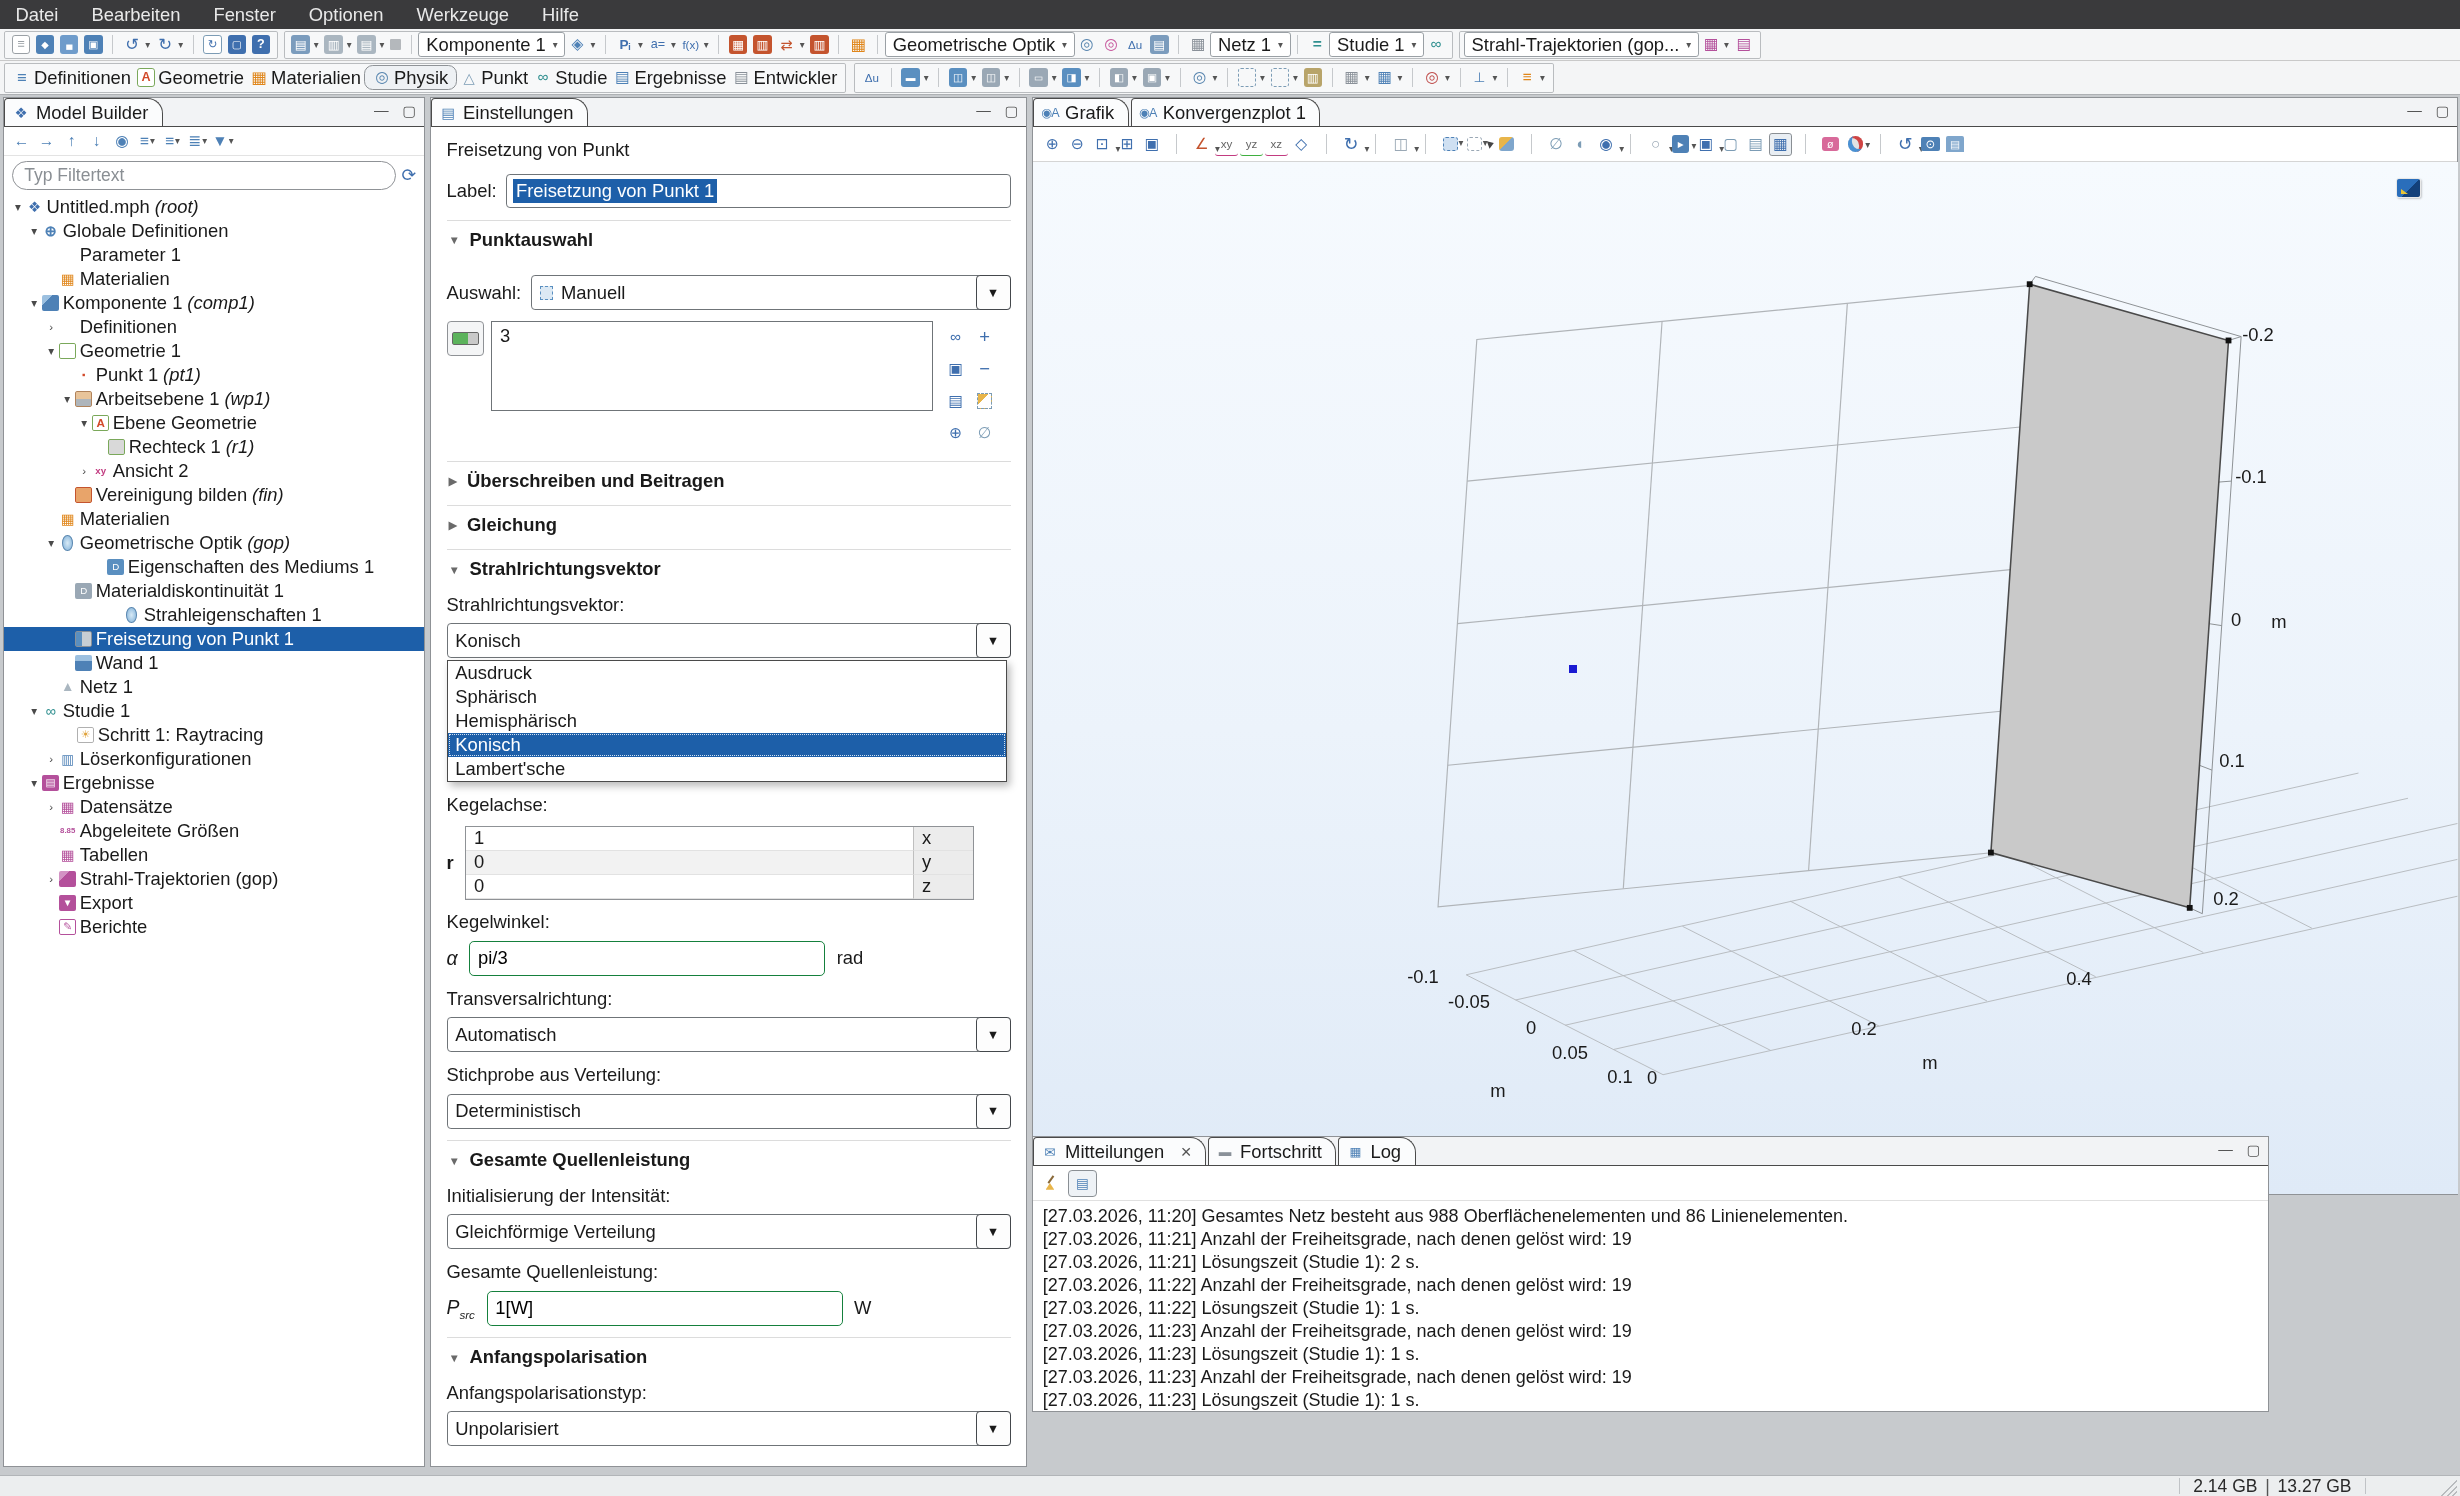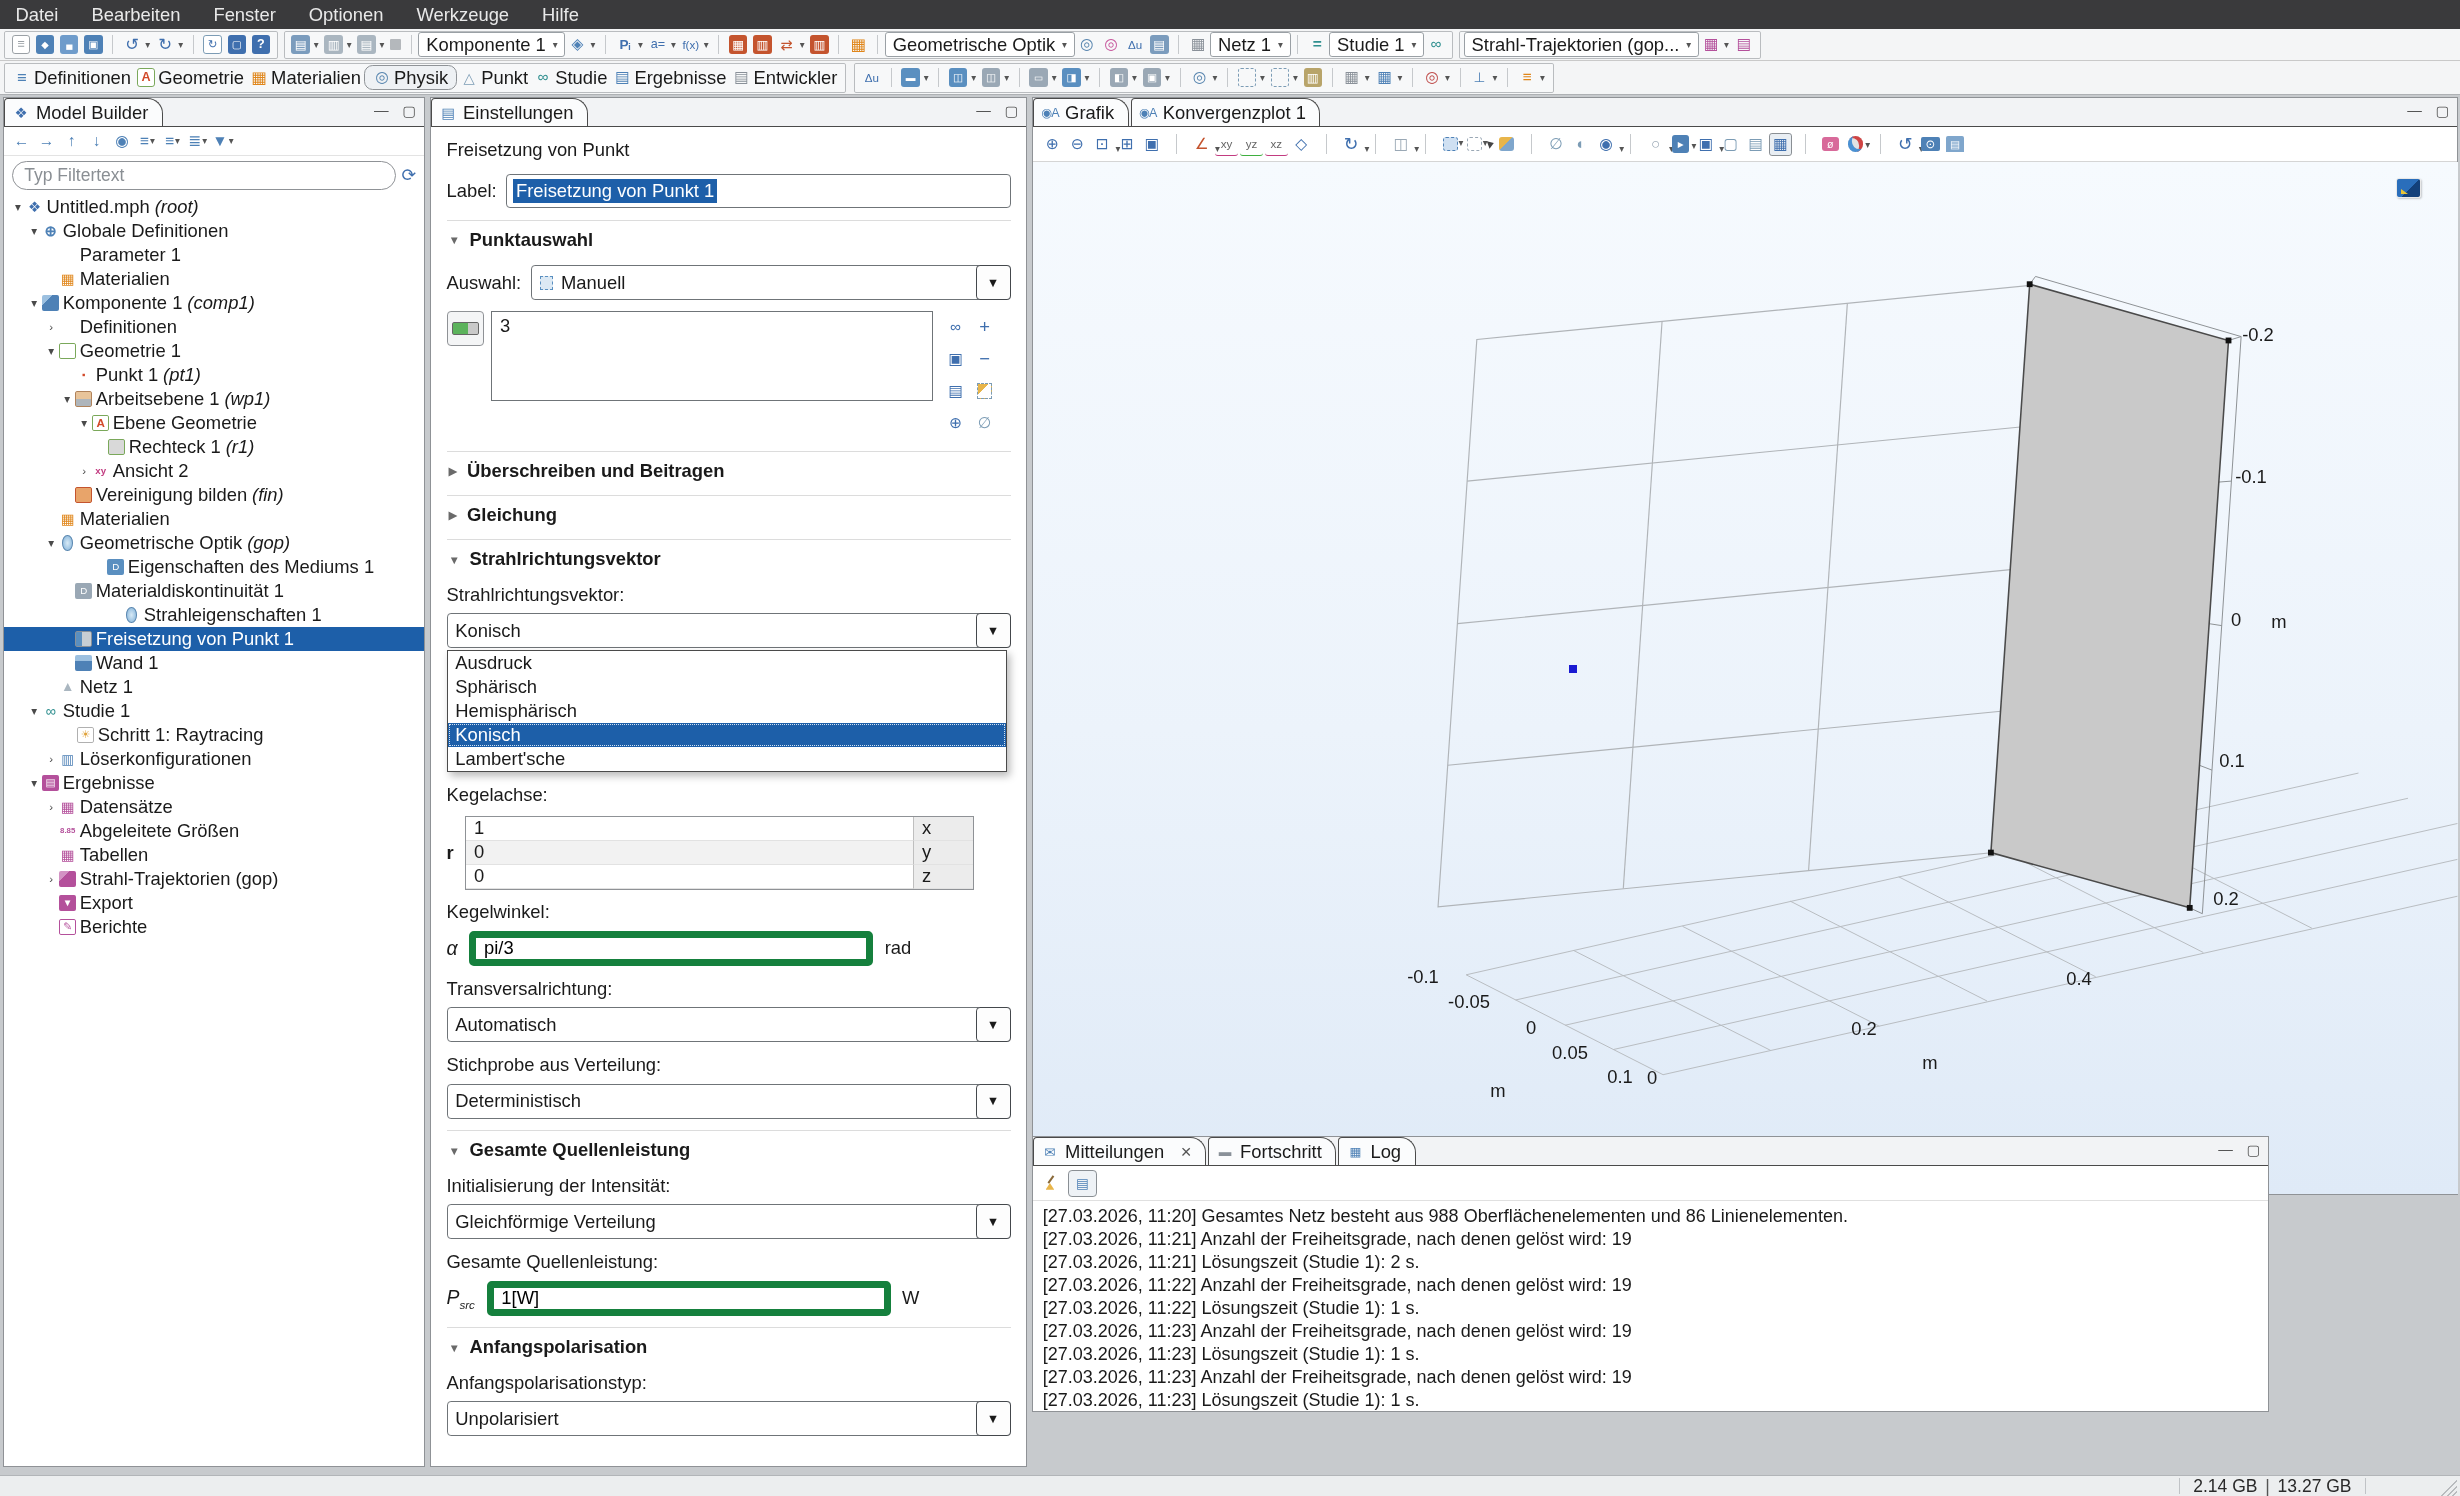--- a/index.html
+++ b/index.html
@@ -140,21 +140,21 @@
   .stc{position:relative;padding:0 15.5px;height:1339px;overflow:hidden}
   .nodetype{margin:11.6px 0 0 0;font-size:18.4px}
   .lblrow{display:flex;align-items:center;gap:9.7px;margin-top:13.6px}
   .inp{height:34px;border:1px solid #6f7478;border-radius:3.9px;background:#fff;display:flex;align-items:center;padding:0 5.8px;font-size:18.4px}
   .hl{background:#1d5fa9;color:#fff;padding:1px 2.9px}
   .sect{border-top:1px solid #dcdcdc;margin-top:11.6px;padding:7.8px 0 1.9px 1.9px;font-weight:bold;font-size:18.4px;display:flex;gap:9.7px;align-items:center}
   .tri{color:#6a6a6a;font-size:11.6px;font-weight:normal}
   .caption{margin-top:11.6px;font-size:18.4px}
   .cbo{position:relative;height:35px;border:1px solid #6f7478;border-radius:3.9px;background:#fff;display:flex;align-items:center;padding:0 7.8px;font-size:18.4px;margin-top:7.8px}
   .cbtn{position:absolute;right:-1px;top:-1px;width:35px;height:35px;border:1px solid #44484c;border-radius:3.9px;display:flex;align-items:center;justify-content:center;font-size:12.6px;background:#fdfdfd}
-  .auswrow{display:flex;align-items:center;gap:9.7px;margin-top:13px}
+  .auswrow{display:flex;align-items:center;gap:9.7px;margin-top:23px}
   .selrow{display:flex;gap:7.8px;margin-top:10.7px}
   .togglebtn{width:37px;height:35px;border:1px solid #8f9296;border-radius:3.9px;background:#f4f5f6;display:flex;align-items:center;justify-content:center}
   .switch{width:27px;height:13.6px;border:1px solid #666;border-radius:1.9px;background:linear-gradient(90deg,#5cb35c 0 62%,#c9c9c9 62%)}
   .selbox{width:442px;height:90px;border:1px solid #6f7478;background:#fff;font-size:18.4px;padding:2.9px 7.8px}
   .selcol{display:grid;grid-template-columns:29px 29px;grid-auto-rows:32px;align-items:center;justify-items:center}
   .mi{width:19.4px;height:19.4px;display:flex;align-items:center;justify-content:center;font-size:15.5px;color:#3f6fae}
   .mi-link::before{content:"∞"}
   .mi-copy::before{content:"▣"}
   .mi-clip::before{content:"▤"}
   .mi-zoomsel::before{content:"⊕"}
@@ -167,21 +167,21 @@
   .opt{height:24px;display:flex;align-items:center;padding:0 7.8px;font-size:18.4px}
   .opt.selected{background:#1d5fa9;color:#fff;outline:1px dotted #cfe0f2;outline-offset:-2.9px}
   .axistbl{display:flex;align-items:center;margin-top:9.7px;gap:11.6px}
   .rsym{font-weight:bold;font-size:18.4px}
   .tbl{width:509px;border:1px solid #8f9296}
   .trowx{display:flex;height:24px;align-items:stretch}
   .trowx:nth-child(2){background:#f2f2f2}
   .tval{flex:1;display:flex;align-items:center;padding:0 7.8px;border-bottom:1px solid #e2e2e2}
   .tcomp{width:60px;background:#ececec;border-left:1px solid #bfbfbf;border-bottom:1px solid #e2e2e2;display:flex;align-items:center;padding:0 7.8px}
   .unitrow{display:flex;align-items:center;gap:11.6px;margin-top:7.8px}
-  .unitrow input{width:404px;height:35px;border:7px solid #15803d;border-radius:4.9px;padding:0 7.8px;font-size:18.4px}
+  .unitrow input{width:356px;height:35px;border:1px solid #15803d;border-radius:4.9px;padding:0 7.8px;font-size:18.4px}
   .greek{font-size:19.4px;font-style:italic}
   .sub{font-size:11.6px;vertical-align:sub}
 
   
   .gfx{left:1032px;top:97px;width:1426px;height:1098px}
   .gtabs{display:flex;gap:1.9px;align-items:flex-end;height:29px}
   .gtools{height:35px;border-bottom:1px solid #d5d5d5;display:flex;align-items:center;gap:1.9px;padding:0 7.8px}
   .gi{width:23px;height:23px;display:flex;align-items:center;justify-content:center;border-radius:2.9px;font-size:15.5px;color:#3f6fae;position:relative}
   .gi.gact{border:1px solid #8a8f94;background:#e9eef3}
   .gi-zin::before{content:"⊕"}

